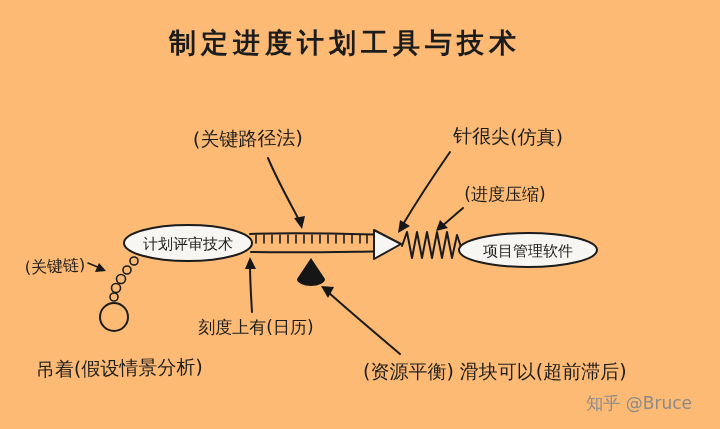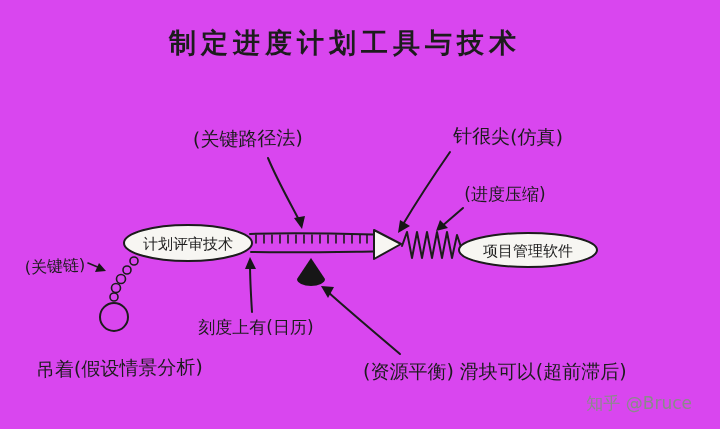--- a/index.html
+++ b/index.html
@@ -3,21 +3,21 @@
 <meta charset="utf-8">
 <style>
   html,body{margin:0;padding:0;}
   body{
     font-family:"DejaVu Sans","Liberation Sans",sans-serif;
     background:#e9e8e4;
   }
   .canvas{
     position:relative;
     width:720px;height:429px;
-    background:#d946ef;
+    background:#fdba74;
     overflow:hidden;
   }
   svg{display:block;width:720px;height:429px;}
   svg text{
     font-family:"DejaVu Sans","Liberation Sans",sans-serif;
     fill:#1c1c1c;
   }
   .ink{stroke:#1c1c1c;stroke-width:2;fill:none;stroke-linecap:round;stroke-linejoin:round;}
   .ink-thin{stroke:#1c1c1c;stroke-width:1.6;fill:none;stroke-linecap:round;stroke-linejoin:round;}
   .ink-fill{fill:#161616;stroke:none;}

